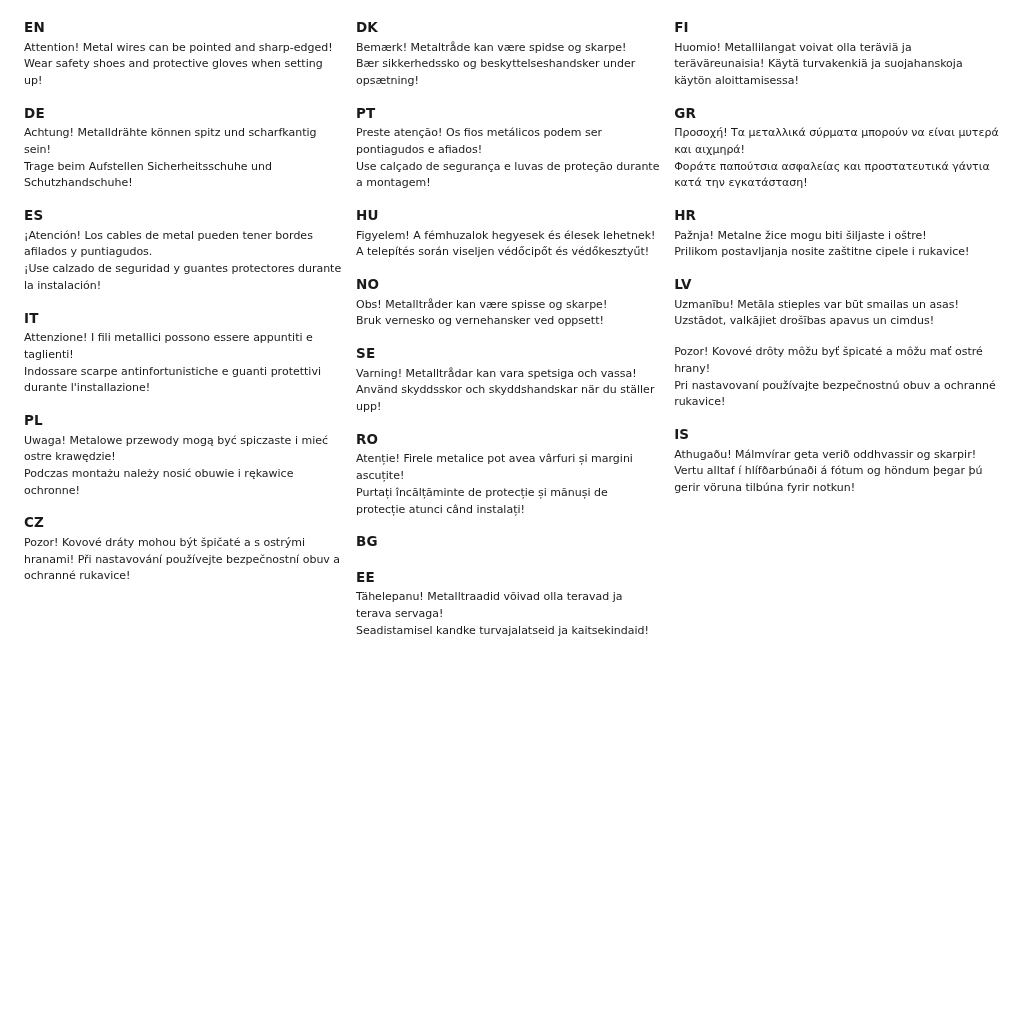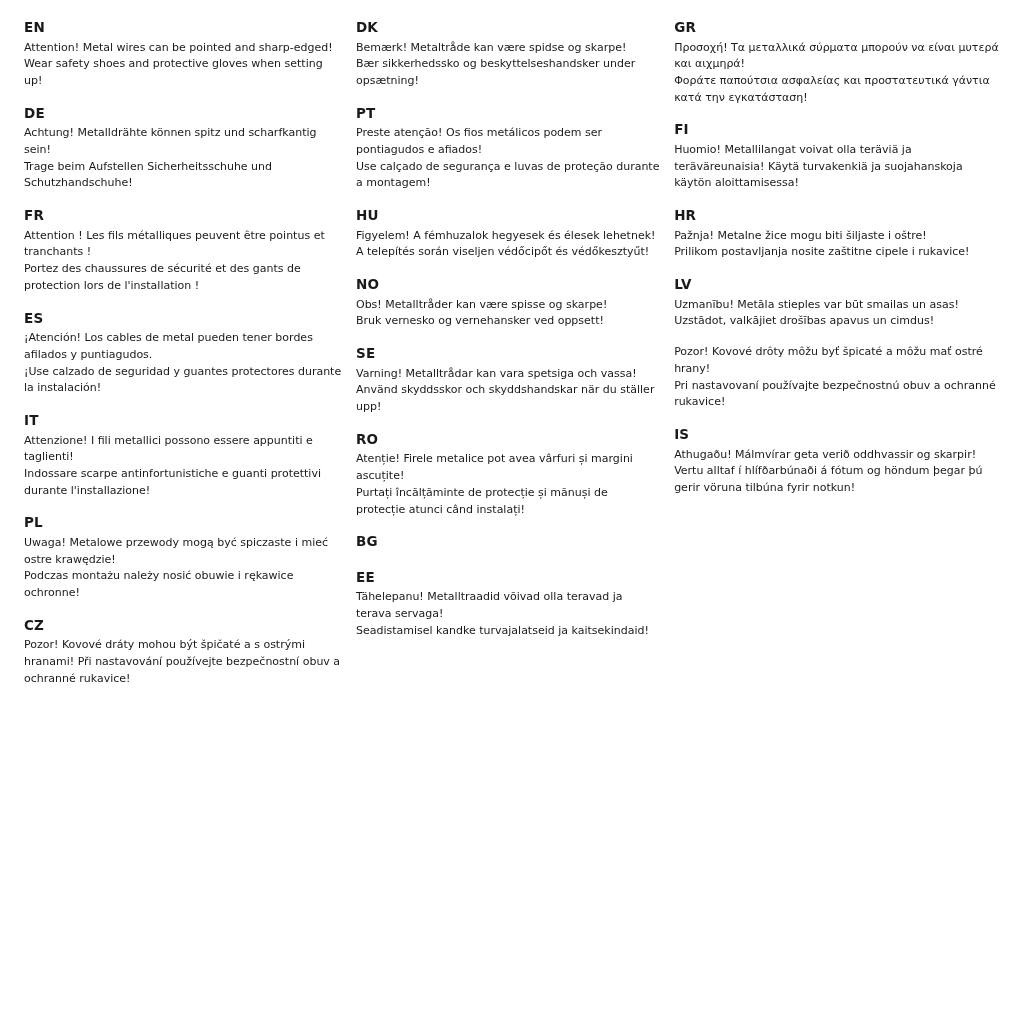--- a/index.html
+++ b/index.html
@@ -60,25 +60,20 @@
       <div class="lang-code">EN</div>
       <div class="lang-text">Attention! Metal wires can be pointed and sharp-edged!
 Wear safety shoes and protective gloves when setting up!</div>
     </div>
     <div class="block">
       <div class="lang-code">DE</div>
       <div class="lang-text">Achtung! Metalldrähte können spitz und scharfkantig sein!
 Trage beim Aufstellen Sicherheitsschuhe und Schutzhandschuhe!</div>
     </div>
     <div class="block">
-      <div class="lang-code">FR</div>
-      <div class="lang-text">Attention ! Les fils métalliques peuvent être pointus et tranchants !
-Portez des chaussures de sécurité et des gants de protection lors de l'installation !</div>
-    </div>
-    <div class="block">
       <div class="lang-code">ES</div>
       <div class="lang-text">¡Atención! Los cables de metal pueden tener bordes afilados y puntiagudos.
 ¡Use calzado de seguridad y guantes protectores durante la instalación!</div>
     </div>
     <div class="block">
       <div class="lang-code">IT</div>
       <div class="lang-text">Attenzione! I fili metallici possono essere appuntiti e taglienti!
 Indossare scarpe antinfortunistiche e guanti protettivi durante l'installazione!</div>
     </div>
     <div class="block">
@@ -128,27 +123,27 @@
     </div>
     <div class="block">
       <div class="lang-code">EE</div>
       <div class="lang-text">Tähelepanu! Metalltraadid võivad olla teravad ja terava servaga!
 Seadistamisel kandke turvajalatseid ja kaitsekindaid!</div>
     </div>
   </div>
 
   <div class="column col-3">
     <div class="block">
+      <div class="lang-code">FI</div>
+      <div class="lang-text">Huomio! Metallilangat voivat olla teräviä ja teräväreunaisia! Käytä turvakenkiä ja suojahanskoja käytön aloittamisessa!</div>
+    </div>
+    <div class="block">
       <div class="lang-code">GR</div>
       <div class="lang-text">Προσοχή! Τα μεταλλικά σύρματα μπορούν να είναι μυτερά και αιχμηρά!
 Φοράτε παπούτσια ασφαλείας και προστατευτικά γάντια κατά την εγκατάσταση!</div>
-    </div>
-    <div class="block">
-      <div class="lang-code">FI</div>
-      <div class="lang-text">Huomio! Metallilangat voivat olla teräviä ja teräväreunaisia! Käytä turvakenkiä ja suojahanskoja käytön aloittamisessa!</div>
     </div>
     <div class="block">
       <div class="lang-code">HR</div>
       <div class="lang-text">Pažnja! Metalne žice mogu biti šiljaste i oštre!
 Prilikom postavljanja nosite zaštitne cipele i rukavice!</div>
     </div>
     <div class="block">
       <div class="lang-code">LV</div>
       <div class="lang-text">Uzmanību! Metāla stieples var būt smailas un asas!
 Uzstādot, valkājiet drošības apavus un cimdus!</div>

